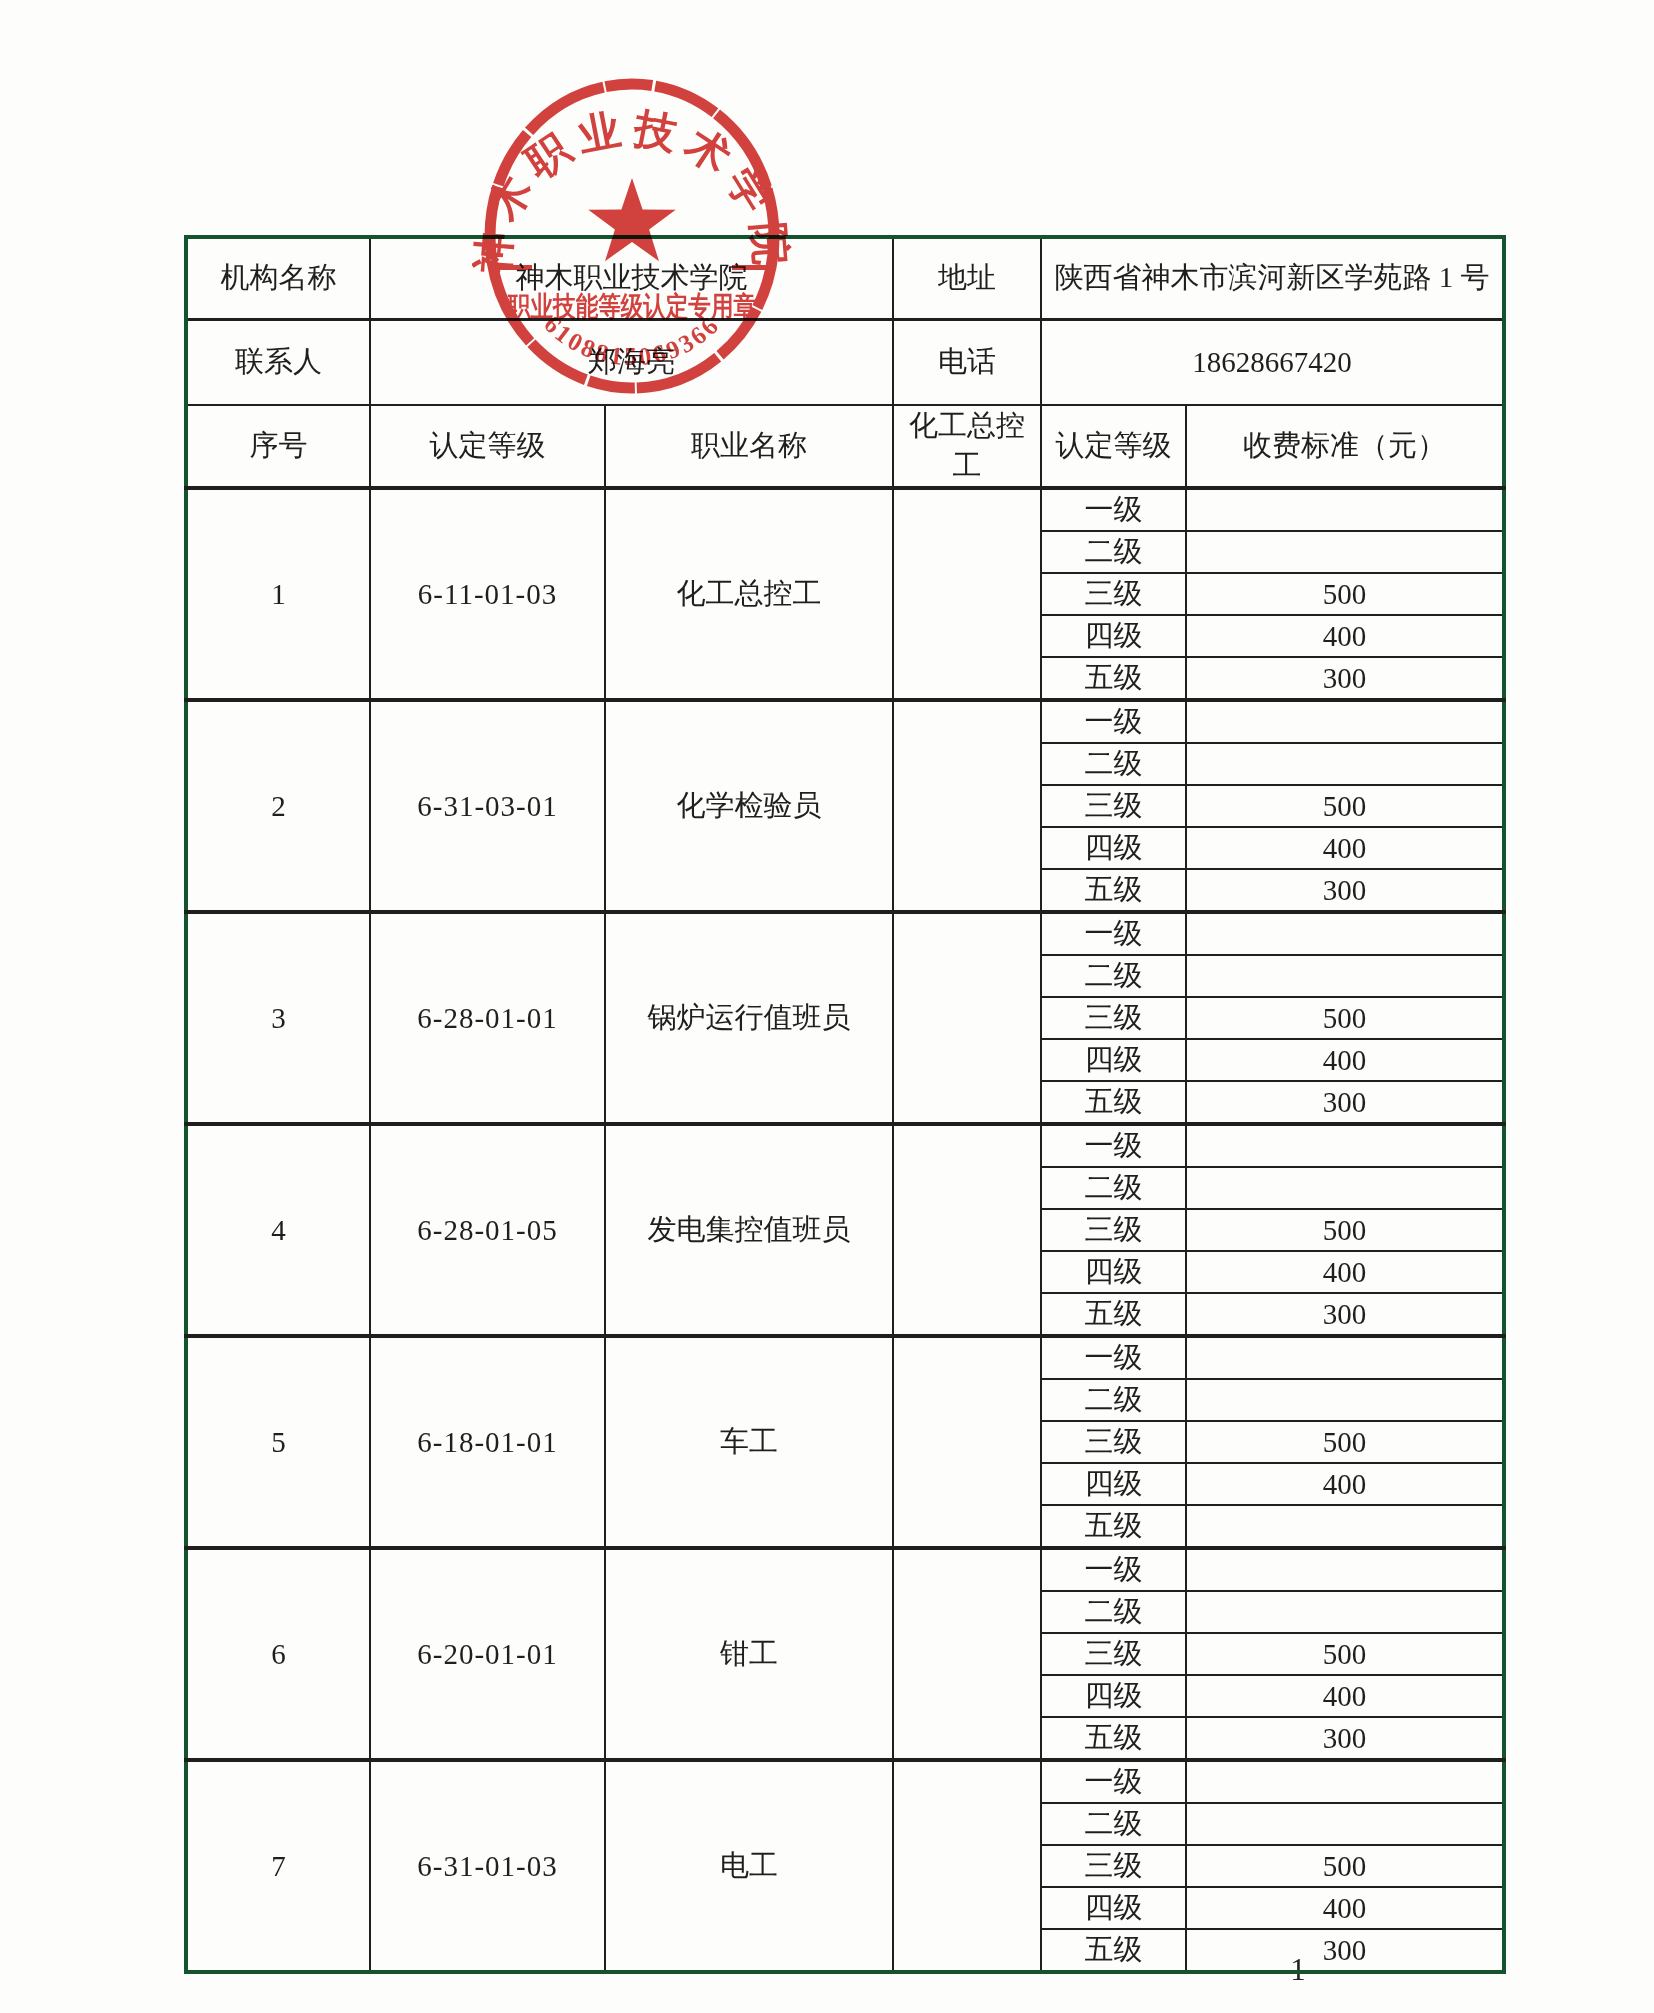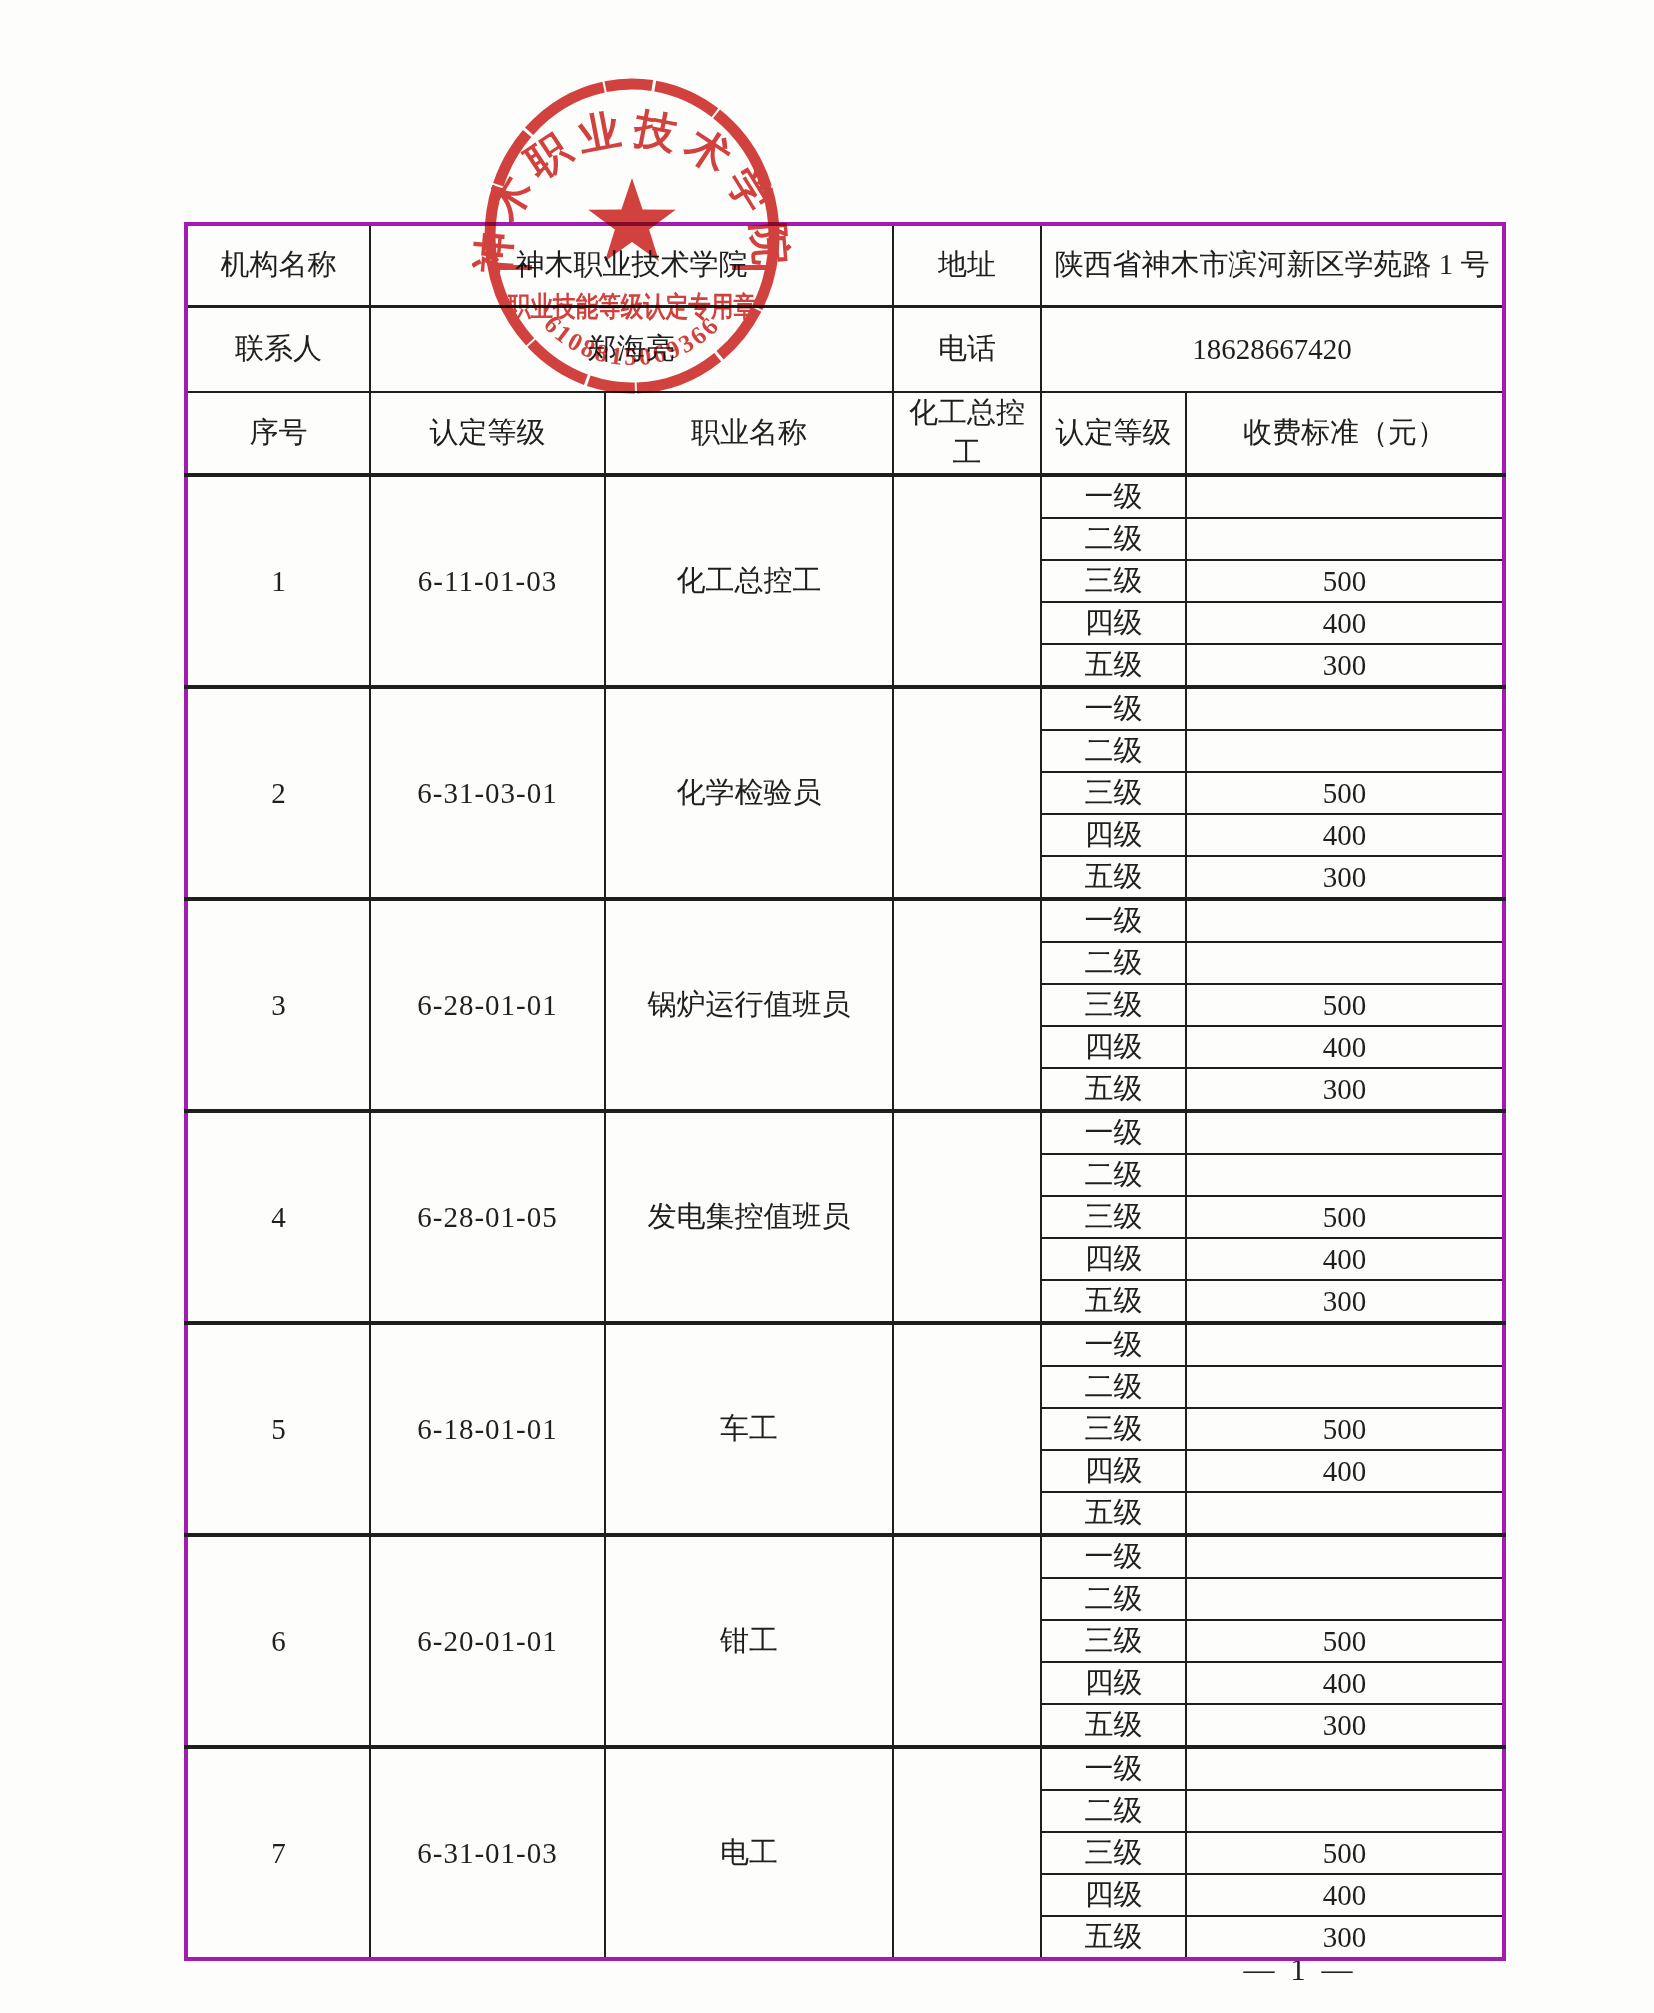--- a/index.html
+++ b/index.html
@@ -21,24 +21,24 @@
     font-weight:900;
     font-size:47px;
     letter-spacing:2px;
     color:#0d0d0d;
     margin:0;
     z-index:2;
   }
 
   
   table.fee-table{
-    position:absolute;left:184px;top:222px;
+    position:absolute;left:184px;top:235px;
     border-collapse:collapse;
     table-layout:fixed;
-    border:4px solid #a21caf;
+    border:4px solid #14532d;
     z-index:1;
     background:transparent;
   }
   table.fee-table td{
     border:2px solid #1f1f1f;
     text-align:center;
     vertical-align:middle;
     font-size:29px;
     padding:0 4px;
     overflow:hidden;

